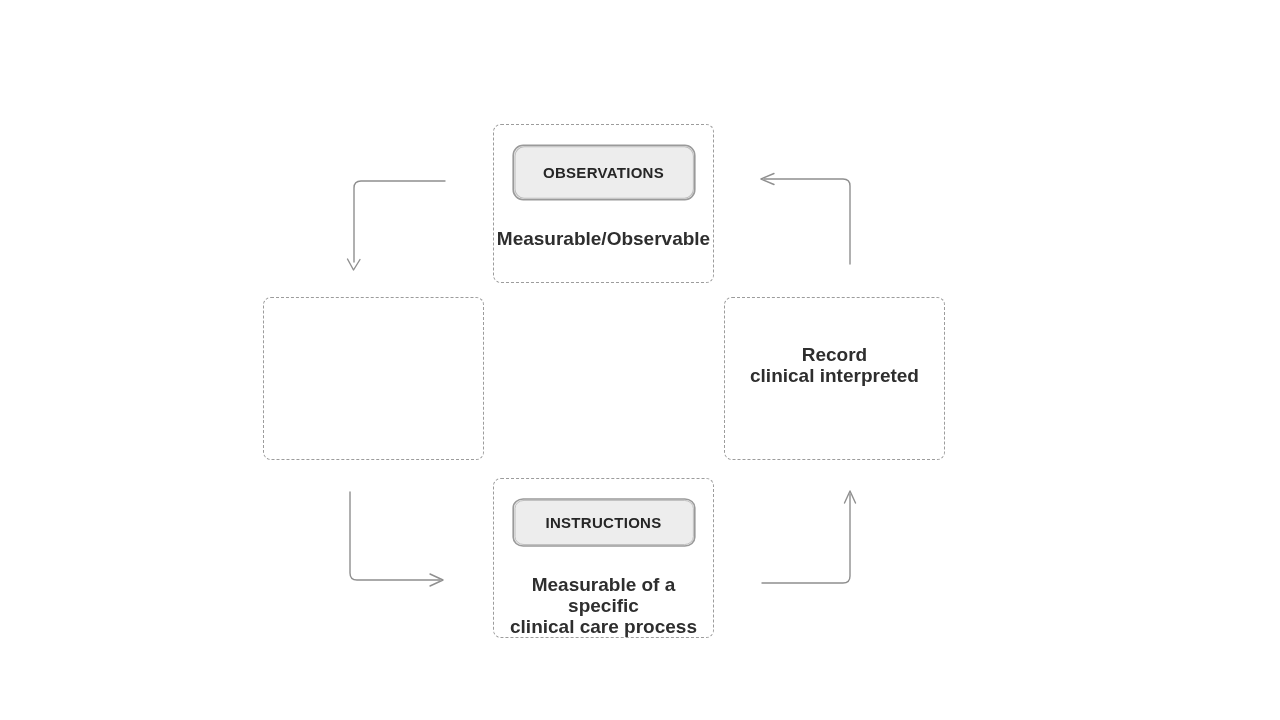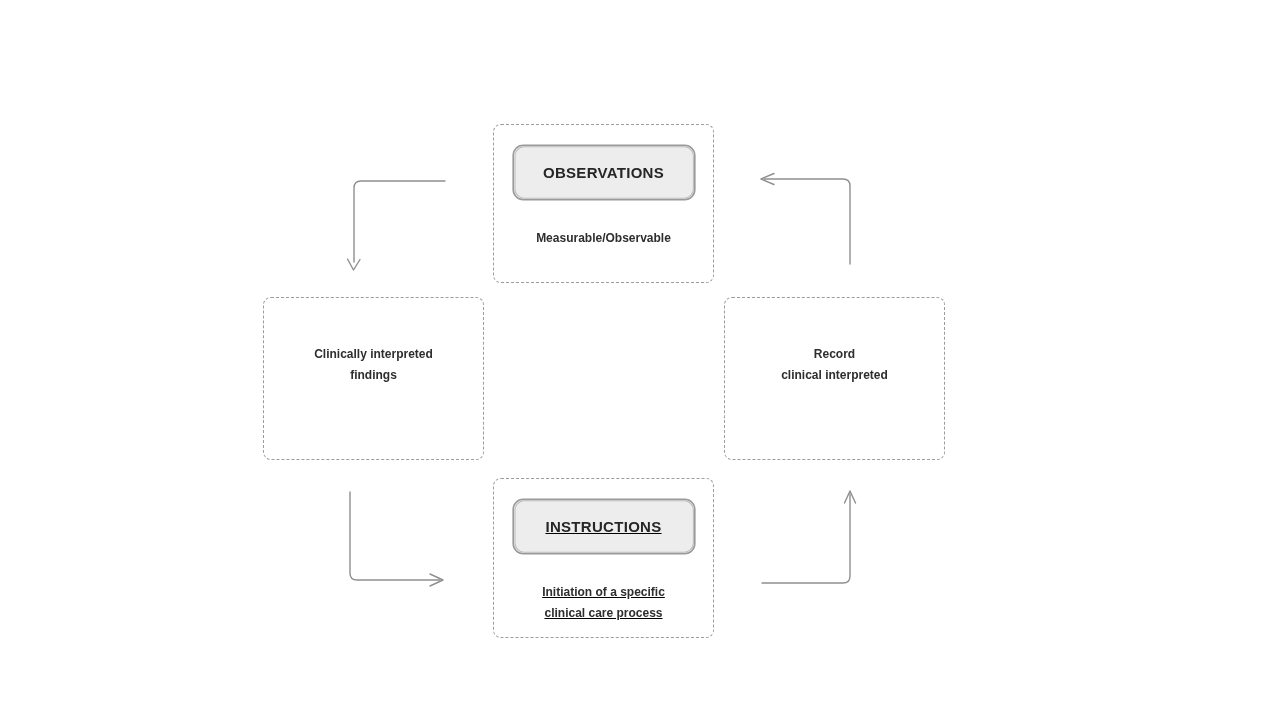--- a/index.html
+++ b/index.html
@@ -31,21 +31,21 @@
     border-radius: 8px;
     background: #ffffff;
     display: flex;
     flex-direction: column;
     align-items: center;
     padding-top: 19px;
   }
   .node-observations { left: 493px; top: 124px; height: 159px; }
   .node-evaluations  { left: 263px; top: 297px; height: 163px; }
   .node-actions      { left: 724px; top: 297px; height: 163px; }
-  .node-instructions { left: 493px; top: 478px; height: 160px; text-decoration: underline; }
+  .node-instructions { left: 493px; top: 478px; height: 160px; }
 
   .pill {
     position: relative;
     width: 184px;
     height: 57px;
     display: flex;
     align-items: center;
     justify-content: center;
   }
   .pill-sketch {
@@ -68,21 +68,21 @@
   .pill-label {
     position: relative;
     font-size: 15px;
     font-weight: 700;
     letter-spacing: 0.3px;
     color: #262626;
     white-space: nowrap;
   }
   .desc {
     margin-top: 27px;
-    font-size: 12px;
+    font-size: 19px;
     font-weight: 700;
     line-height: 21px;
     color: #2e2e2e;
     text-align: center;
     white-space: pre-line;
   }
 </style>
 </head>
 <body>
 
@@ -114,34 +114,32 @@
       <svg class="pill-sketch" viewBox="0 0 184 56" preserveAspectRatio="none" aria-hidden="true">
         <rect class="outer" x="1.2" y="1.2" width="181.6" height="53.6" rx="10" ry="10"></rect>
         <rect class="echo" x="3" y="2.8" width="178.4" height="50.4" rx="9" ry="9"></rect>
       </svg>
       <span class="pill-label">OBSERVATIONS</span>
     </div>
     <div class="desc">Measurable/Observable</div>
   </div>
 
   <div class="node node-evaluations">
-    <div class="desc">Clinically interpreted
-findings</div>
   </div>
 
   <div class="node node-actions">
     <div class="desc">Record
 clinical interpreted</div>
   </div>
 
   <div class="node node-instructions">
     <div class="pill">
       <svg class="pill-sketch" viewBox="0 0 184 56" preserveAspectRatio="none" aria-hidden="true">
         <rect class="outer" x="1.2" y="1.2" width="181.6" height="53.6" rx="10" ry="10"></rect>
         <rect class="echo" x="3" y="2.8" width="178.4" height="50.4" rx="9" ry="9"></rect>
       </svg>
       <span class="pill-label">INSTRUCTIONS</span>
     </div>
-    <div class="desc">Initiation of a specific
+    <div class="desc">Measurable of a specific
 clinical care process</div>
   </div>
 
 </div>
 
 </body></html>

